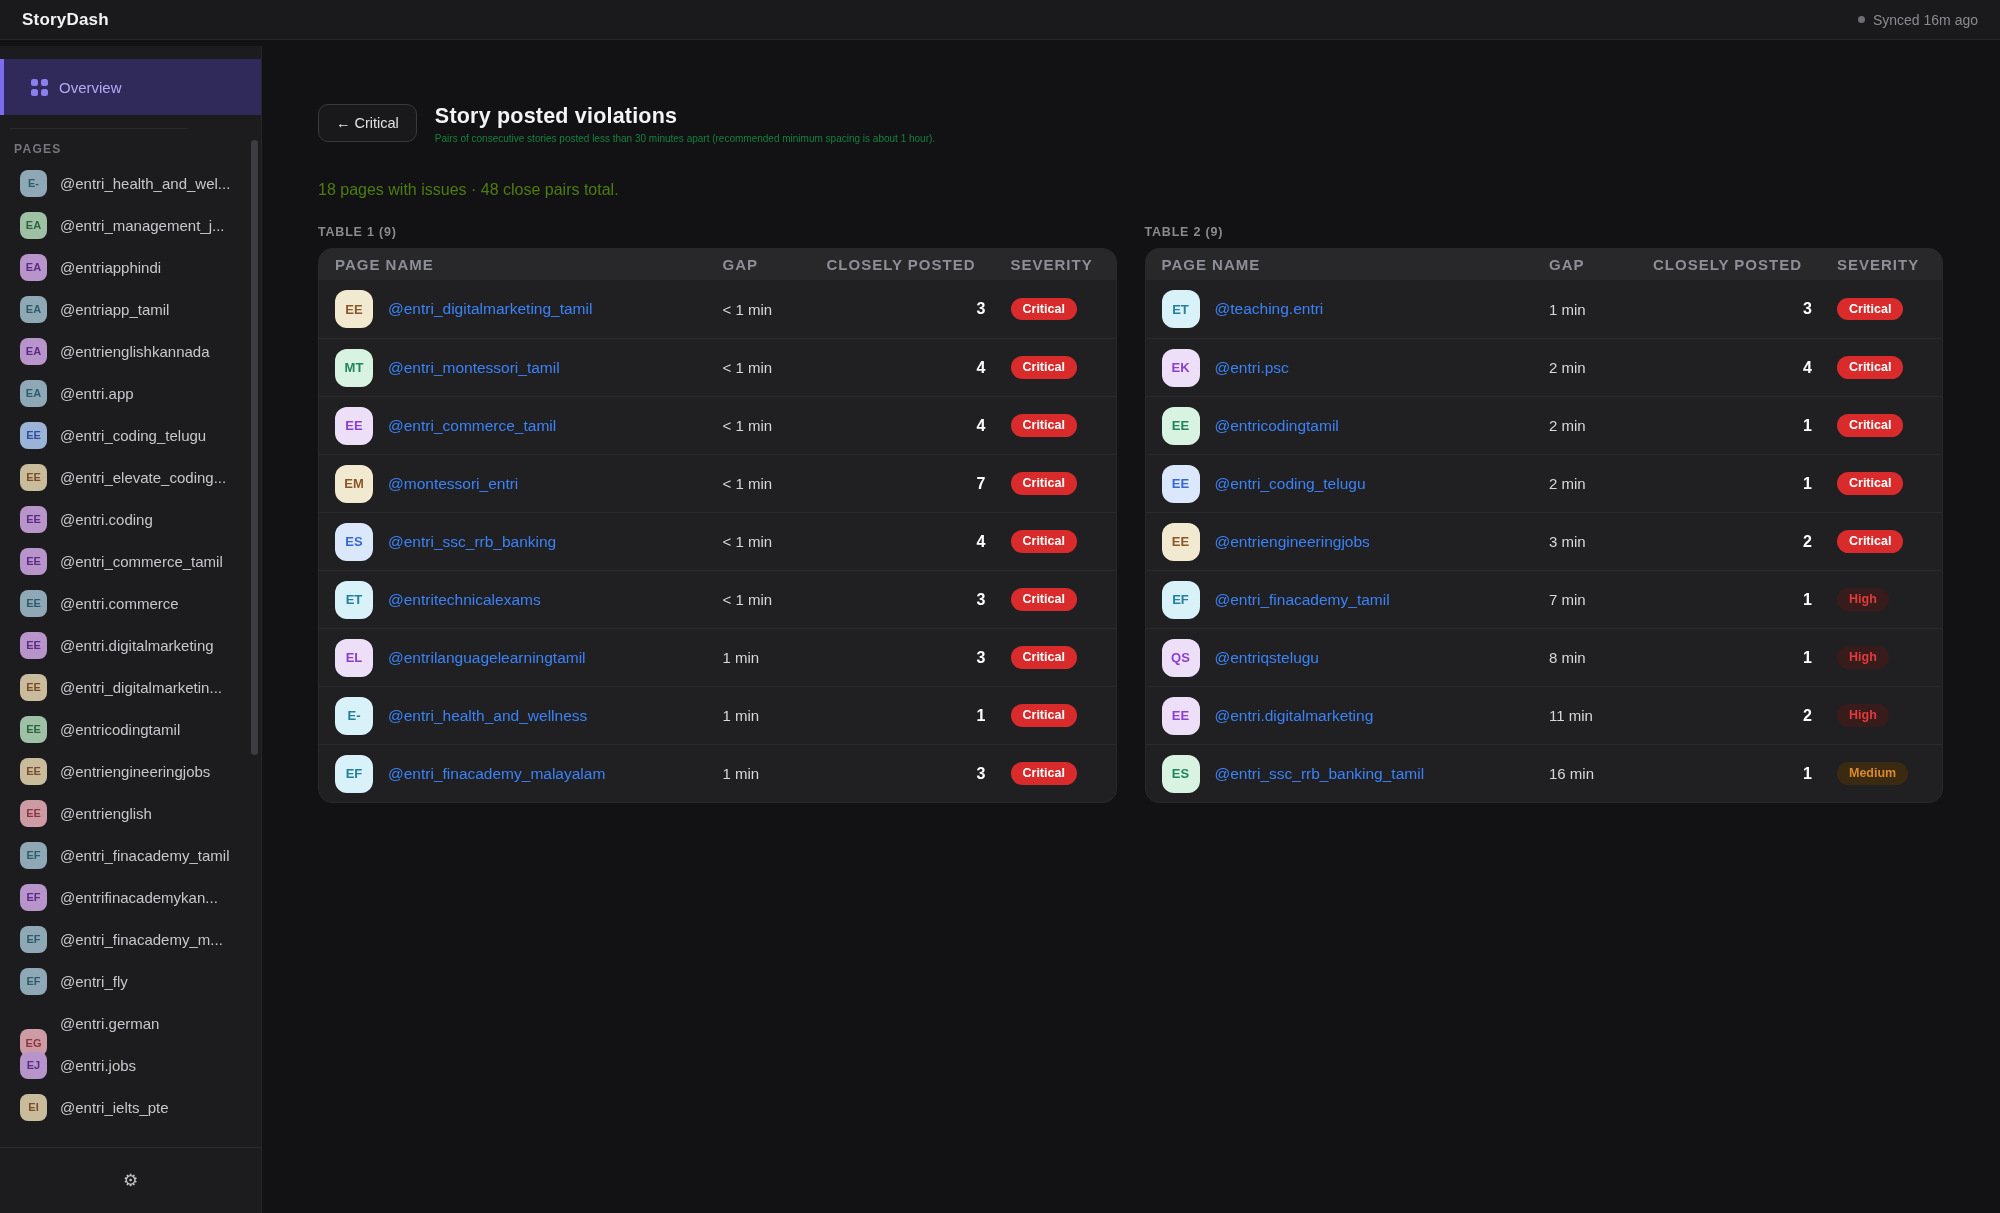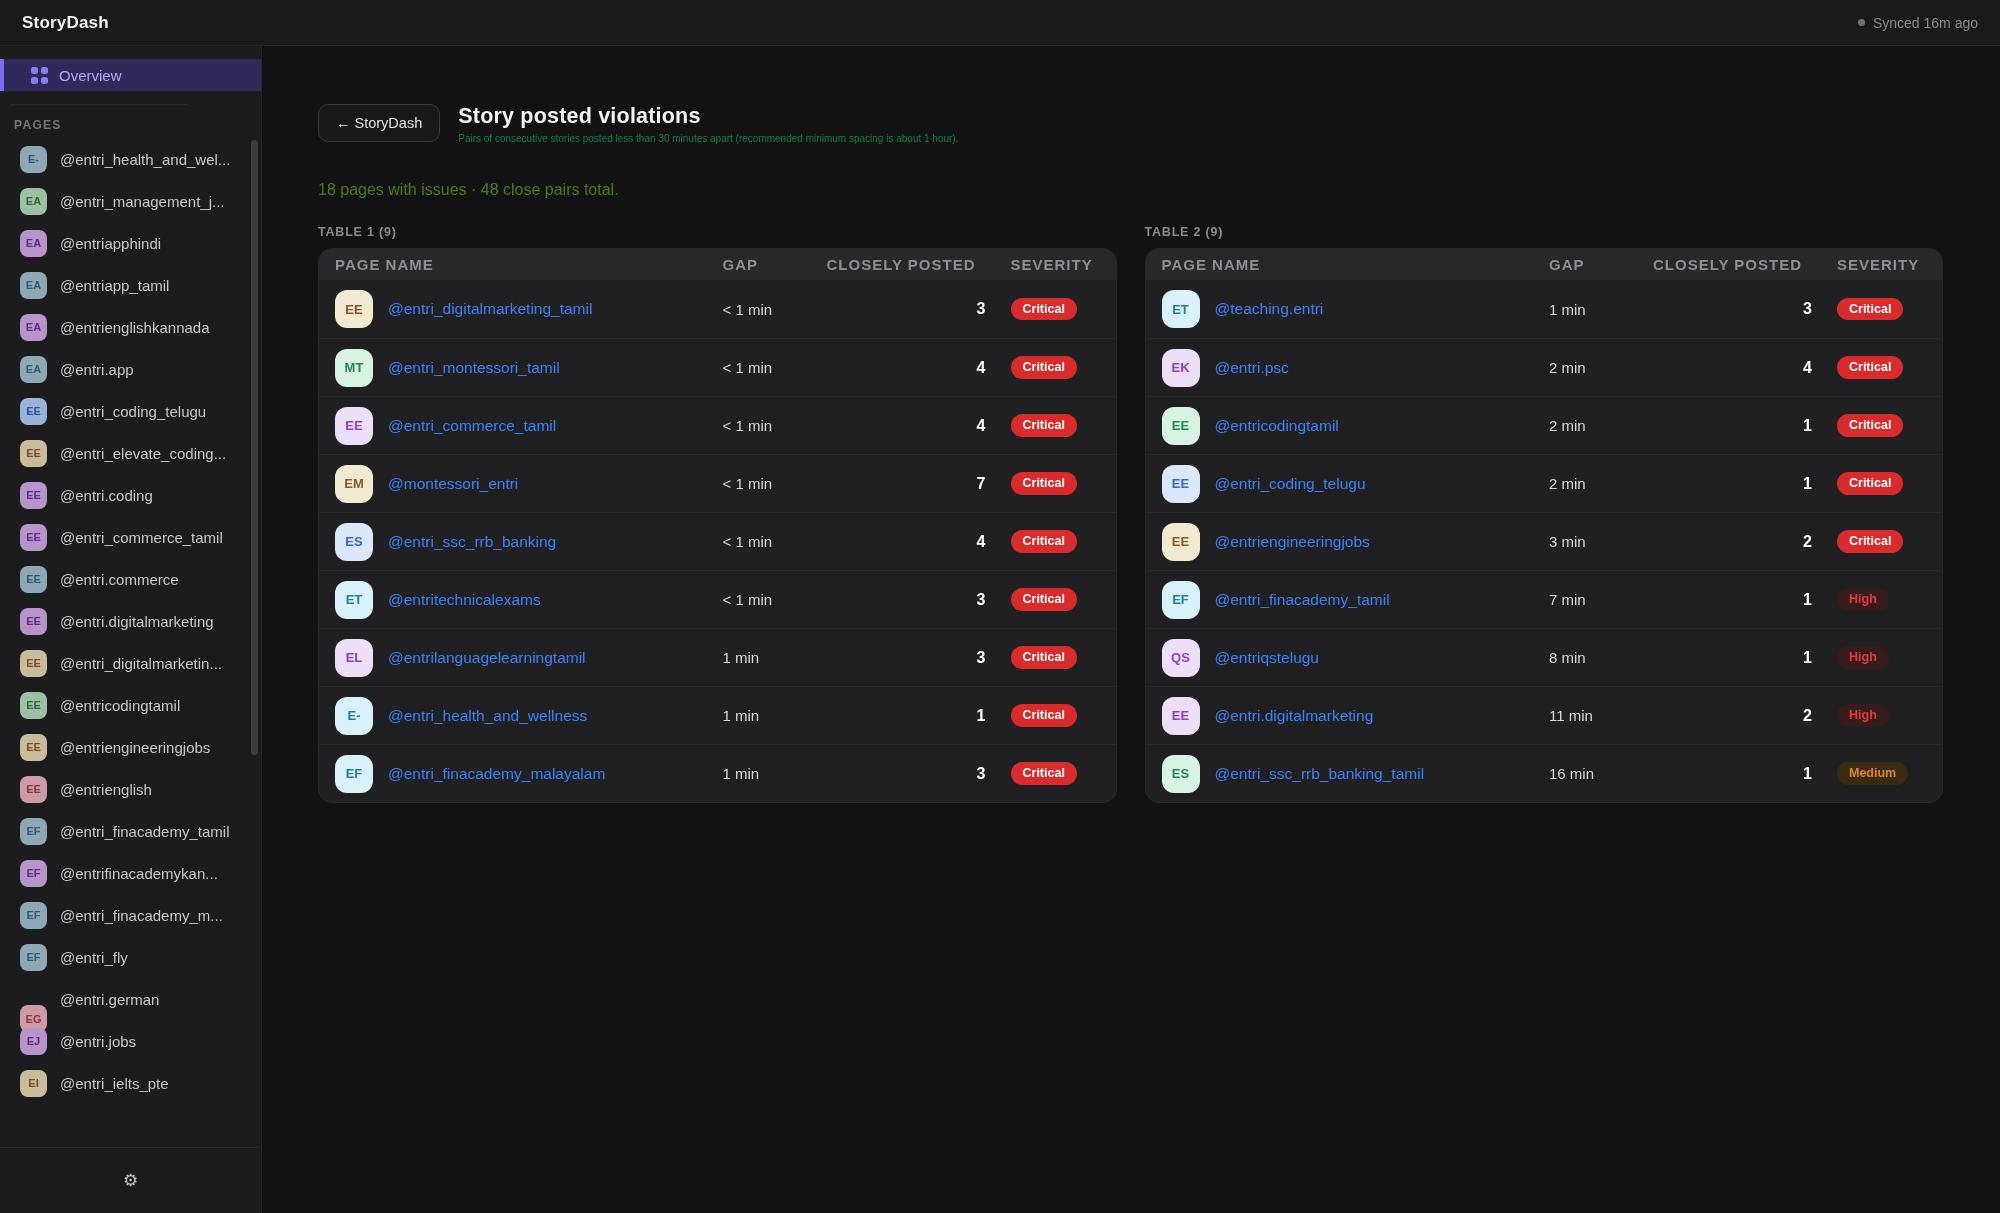--- a/index.html
+++ b/index.html
@@ -1,30 +1,30 @@
 <!DOCTYPE html>
 <html><head>
 <meta charset="utf-8">
 <style>
   * { margin:0; padding:0; box-sizing:border-box; }
   html,body { width:2000px; height:1213px; overflow:hidden; background:#121214;
     font-family:"Liberation Sans", sans-serif; -webkit-font-smoothing:antialiased; }
 
   
-  .topbar { position:absolute; left:0; top:0; width:2000px; height:46px;
+  .topbar { position:absolute; left:0; top:0; width:2000px; height:40px;
     background:#1a1a1c; border-bottom:1px solid #272729; display:flex;
     align-items:center; justify-content:space-between; padding:0 22px; z-index:5;}
   .app-title { color:#f2f2f4; font-size:17px; font-weight:700; letter-spacing:.2px;}
   .sync { color:#8a8a91; font-size:14px; display:flex; align-items:center; gap:8px;}
   .sync-dot { width:7px; height:7px; border-radius:50%; background:#6e6e75; display:inline-block;}
 
   
   .sidebar { position:absolute; left:0; top:46px; width:262px; height:1167px;
     background:#1c1c1e; border-right:1px solid #262628; display:flex; flex-direction:column;}
-  .overview-item { margin-top:13px; height:32px; display:flex; align-items:center;
+  .overview-item { margin-top:13px; height:56px; display:flex; align-items:center;
     gap:11px; padding-left:27px; background:#2f2a59; border-left:4px solid #7b6cf0;
     cursor:pointer;}
   .overview-item .grid-icon { width:17px; height:17px; display:grid;
     grid-template-columns:1fr 1fr; grid-template-rows:1fr 1fr; gap:3px;}
   .overview-item .grid-icon i { background:#8b7ff0; border-radius:2.5px; display:block;}
   .overview-item span.lbl { color:#b2aaf2; font-size:15px; font-weight:500;}
   .side-divider { height:1px; background:#2b2b2e; margin:13px 12px 0 10px; width:178px;}
   .pages-label { color:#76767d; font-size:12px; letter-spacing:1.3px; font-weight:600;
     margin:13px 0 2px 14px;}
   .pages-list { flex:1 1 auto; overflow:hidden; padding-top:4px;}
@@ -216,21 +216,21 @@
   </div>
 </div>
   <div class="side-footer">
     <button class="gear-btn">⚙</button>
   </div>
   <div class="side-scrollbar"></div>
 </nav>
 
 <main class="main">
   <div class="head-row">
-    <button class="back-btn">← StoryDash</button>
+    <button class="back-btn">← Critical</button>
     <div class="title-block">
       <h1>Story posted violations</h1>
       <p>Pairs of consecutive stories posted less than 30 minutes apart (recommended minimum spacing is about 1 hour).</p>
     </div>
   </div>
   <div class="summary">18 pages with issues · 48 close pairs total.</div>
 
   <div class="tables-grid">
     <section class="t-section">
       <div class="t-label">TABLE 1 (9)</div>

